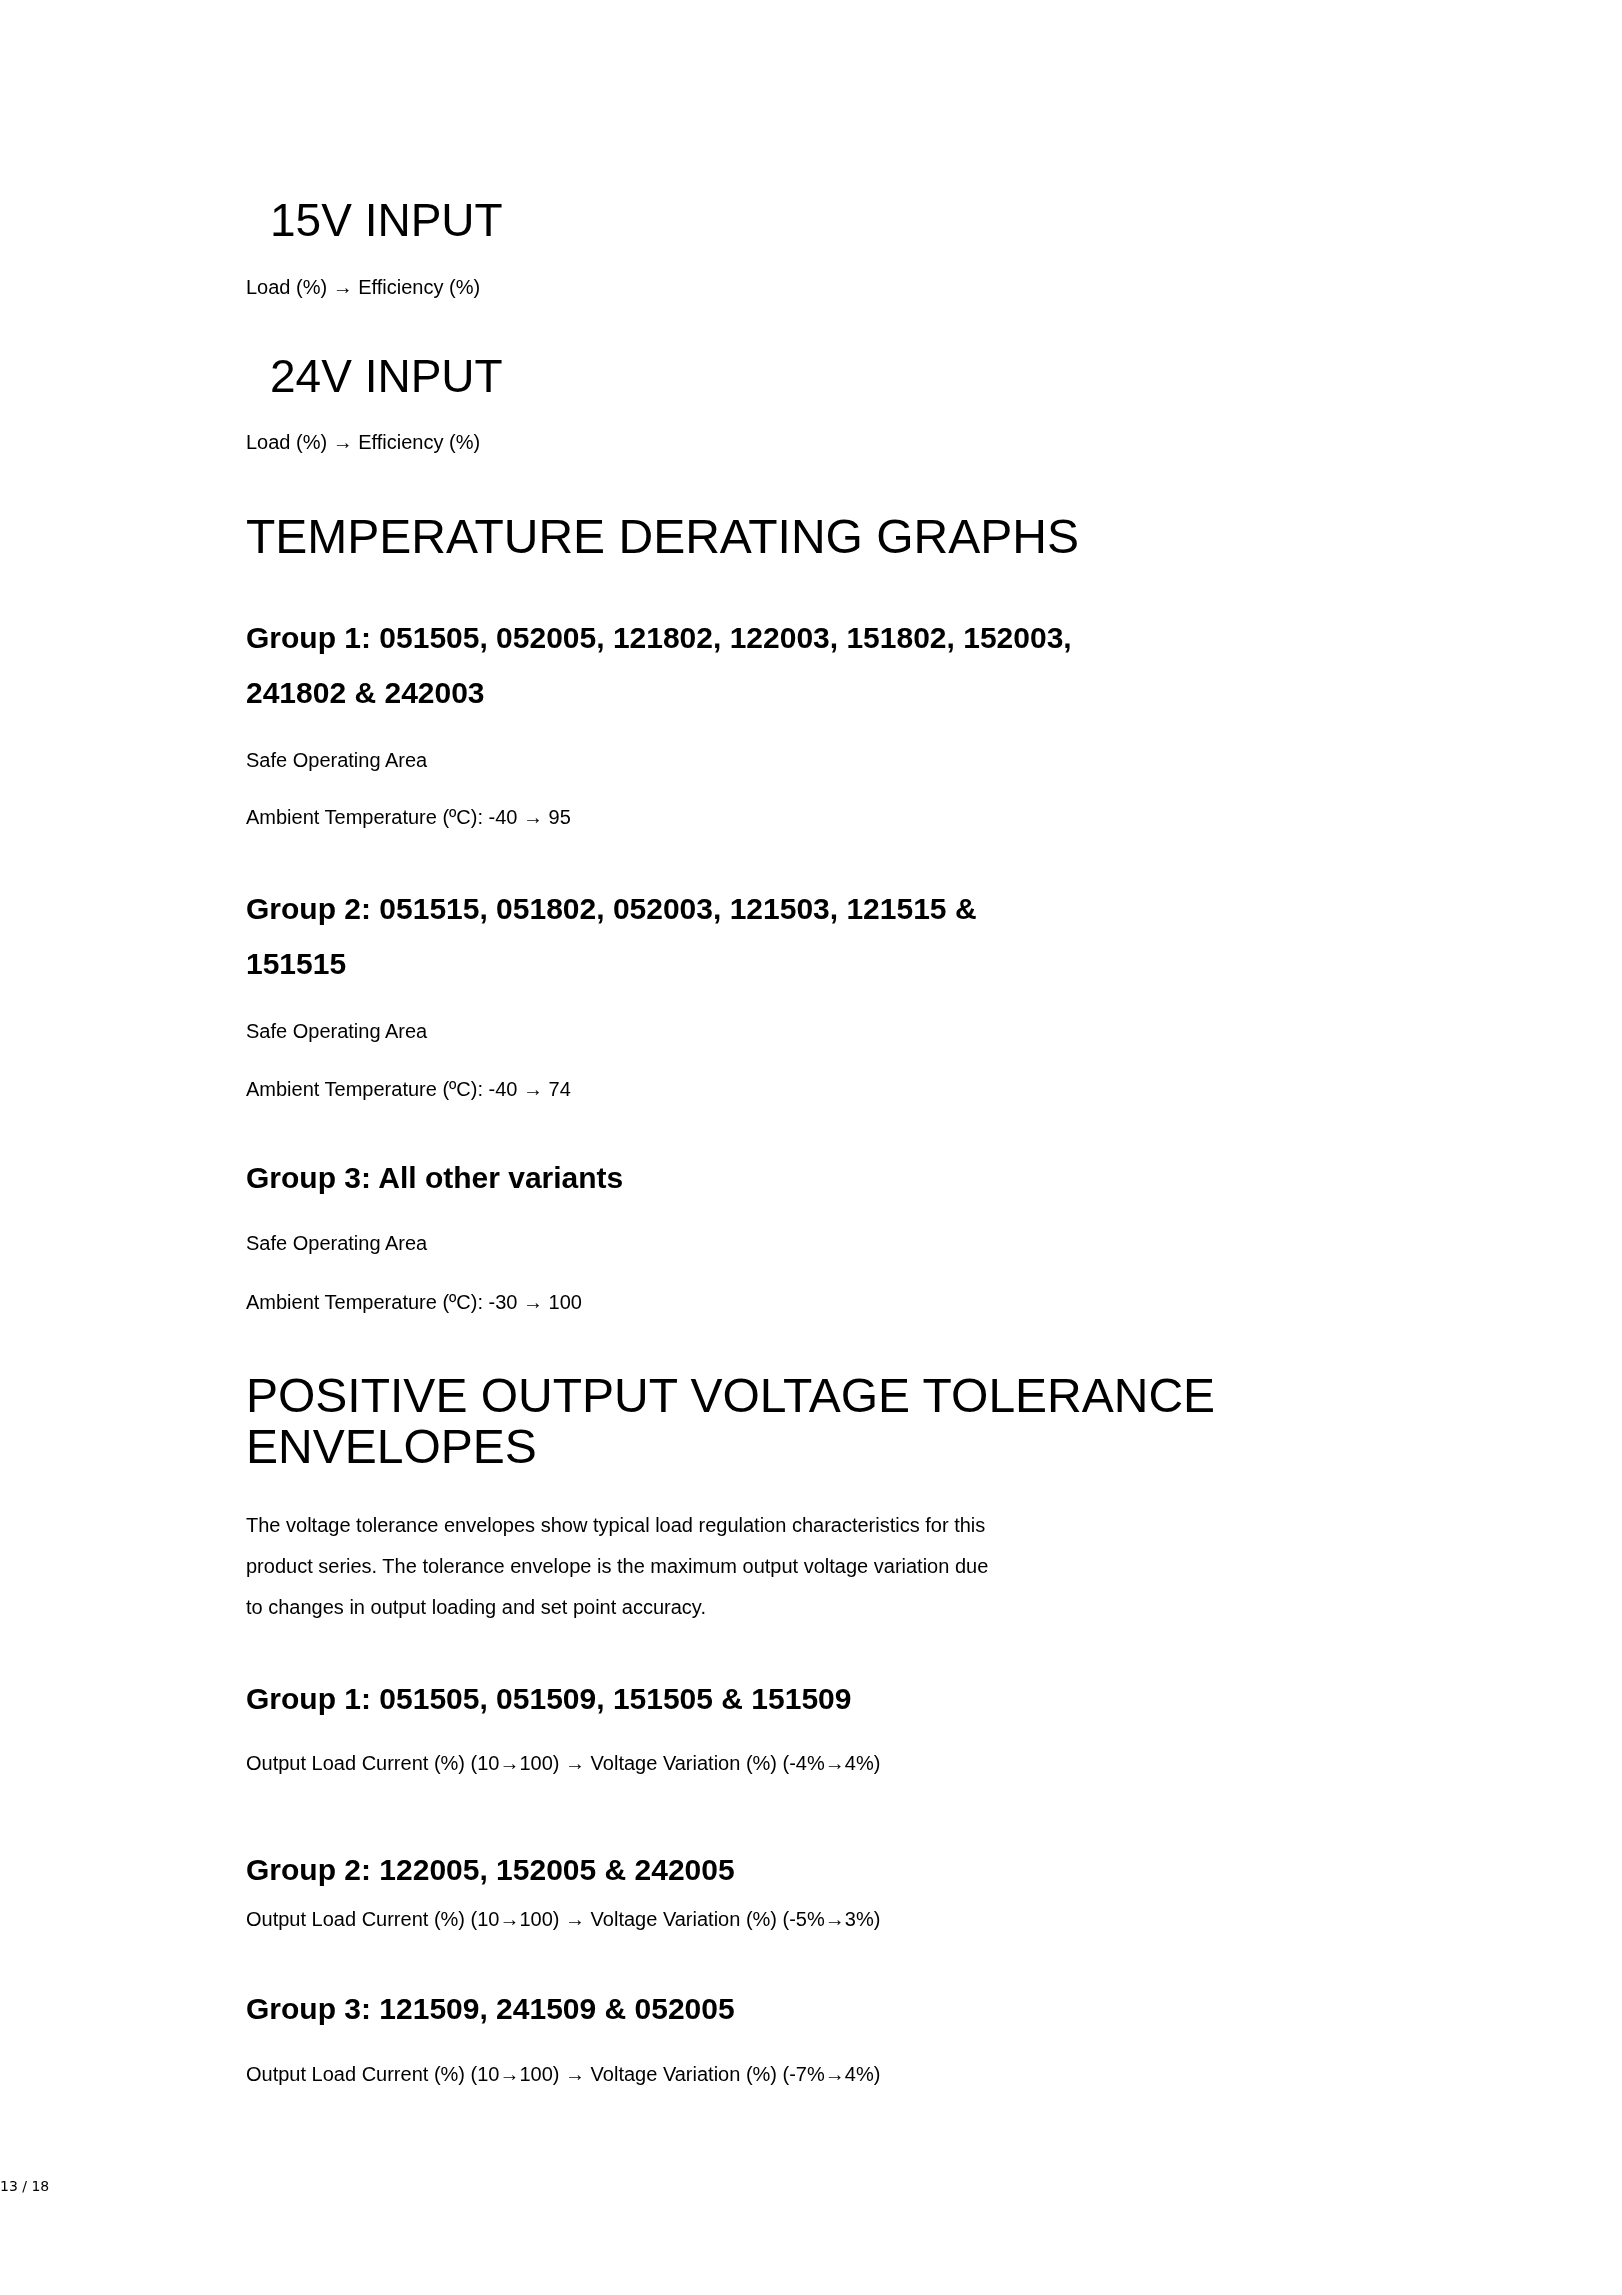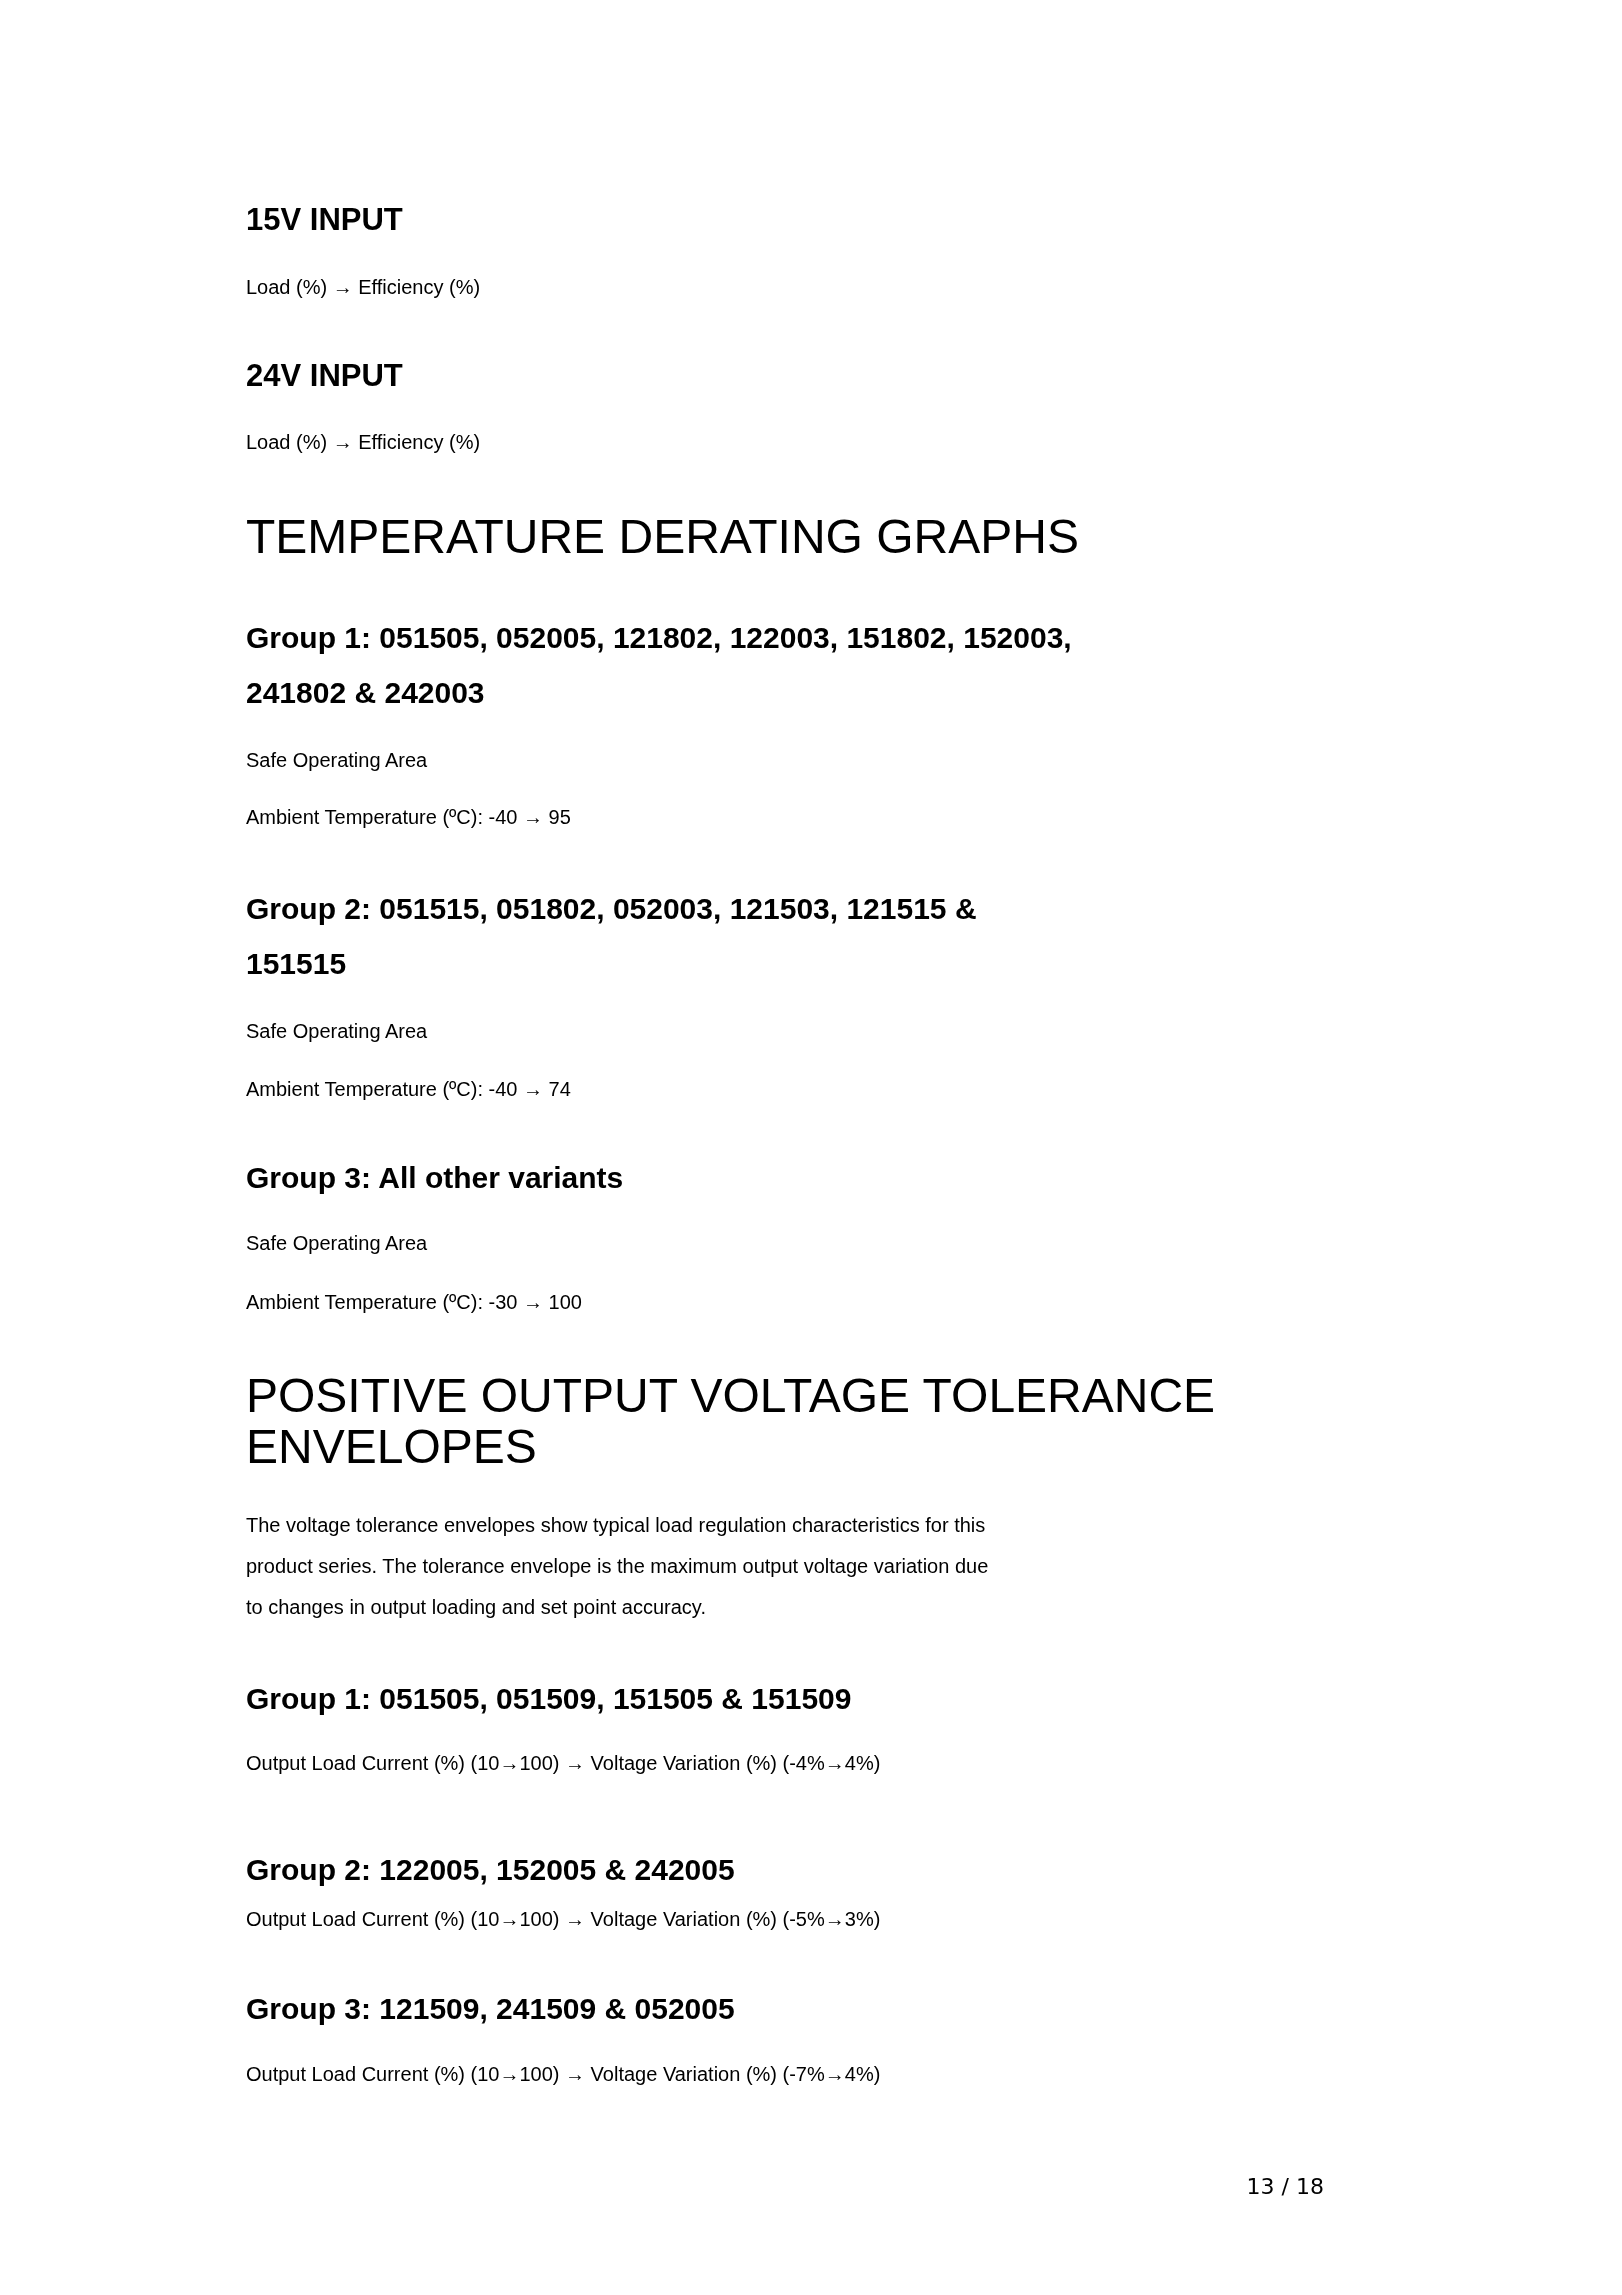--- a/index.html
+++ b/index.html
@@ -1,22 +1,22 @@
 <!DOCTYPE html>
 <html style="font-size:10.5px"><head>
 <meta charset="utf-8">
 <style>
   html, body { margin: 0; padding: 0; background: #ffffff; }
   body { width: 1622px; height: 2295px; position: relative; overflow: hidden; font-family: "Liberation Sans", sans-serif; color: #000; }
   .t { position: absolute; left: 246px; white-space: nowrap; }
-  .h2 { font-weight: bold; font-size: 31px; line-height: 52px; height: 52px; }
+  .h2 { font-weight: normal; font-size: 46px; line-height: 52px; height: 52px; margin-left: 24px; }
   .h1 { font-weight: normal; font-size: 48px; line-height: 59px; height: 59px; }
   .h3 { font-weight: bold; font-size: 30px; line-height: 52px; height: 52px; }
   .p  { font-size: 20px; line-height: 39px; height: 39px; }
-  .pg { position: absolute; left: 0; width: 1324px; text-align: right; font-size: 22px; line-height: 29px; font-family: "DejaVu Sans", sans-serif; }
+  .pg { position: absolute; left: 0; width: 1324px; text-align: left; font-size: 14px; line-height: 29px; font-family: "DejaVu Sans", sans-serif; }
 </style>
 </head>
 <body>
 
 <div>
   <div class="t h2" style="top:194px">15V INPUT</div>
   <div class="t p" style="top:268px">Load (%) → Efficiency (%)</div>
 
   <div class="t h2" style="top:350px">24V INPUT</div>
   <div class="t p" style="top:423px">Load (%) → Efficiency (%)</div>

